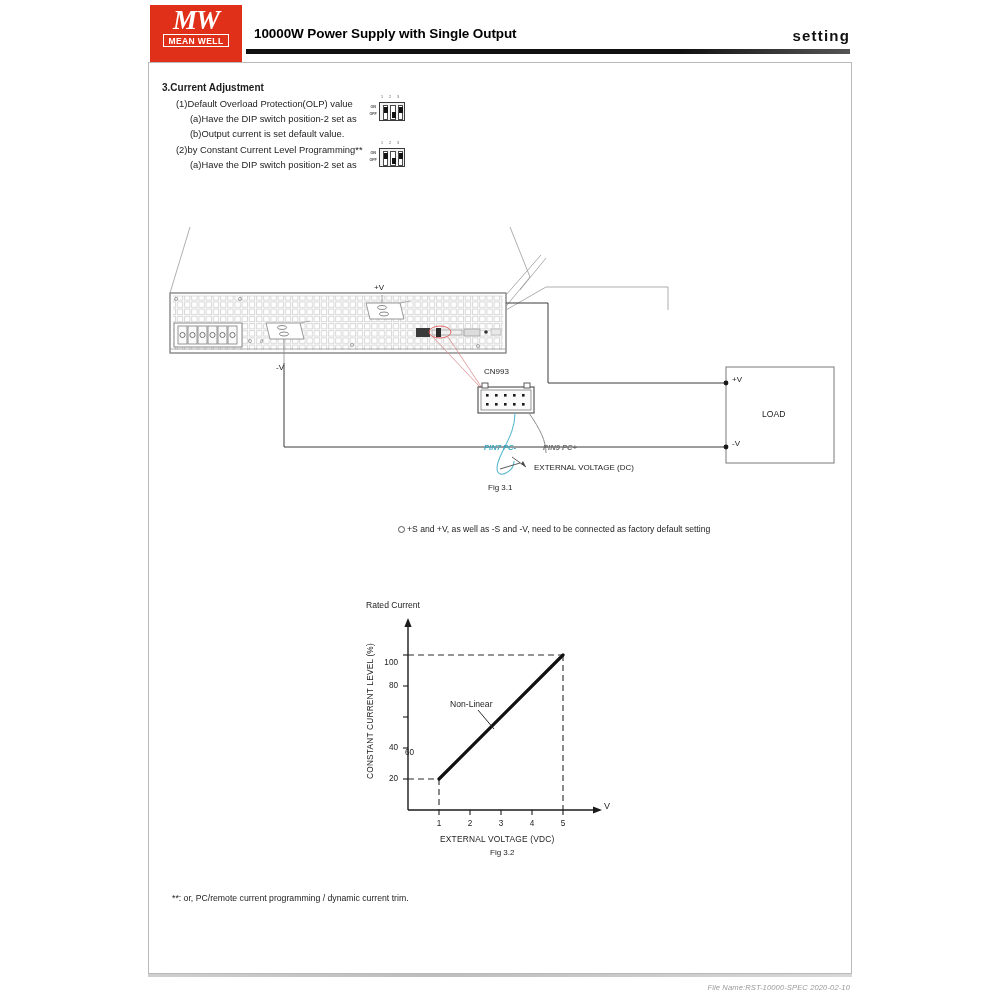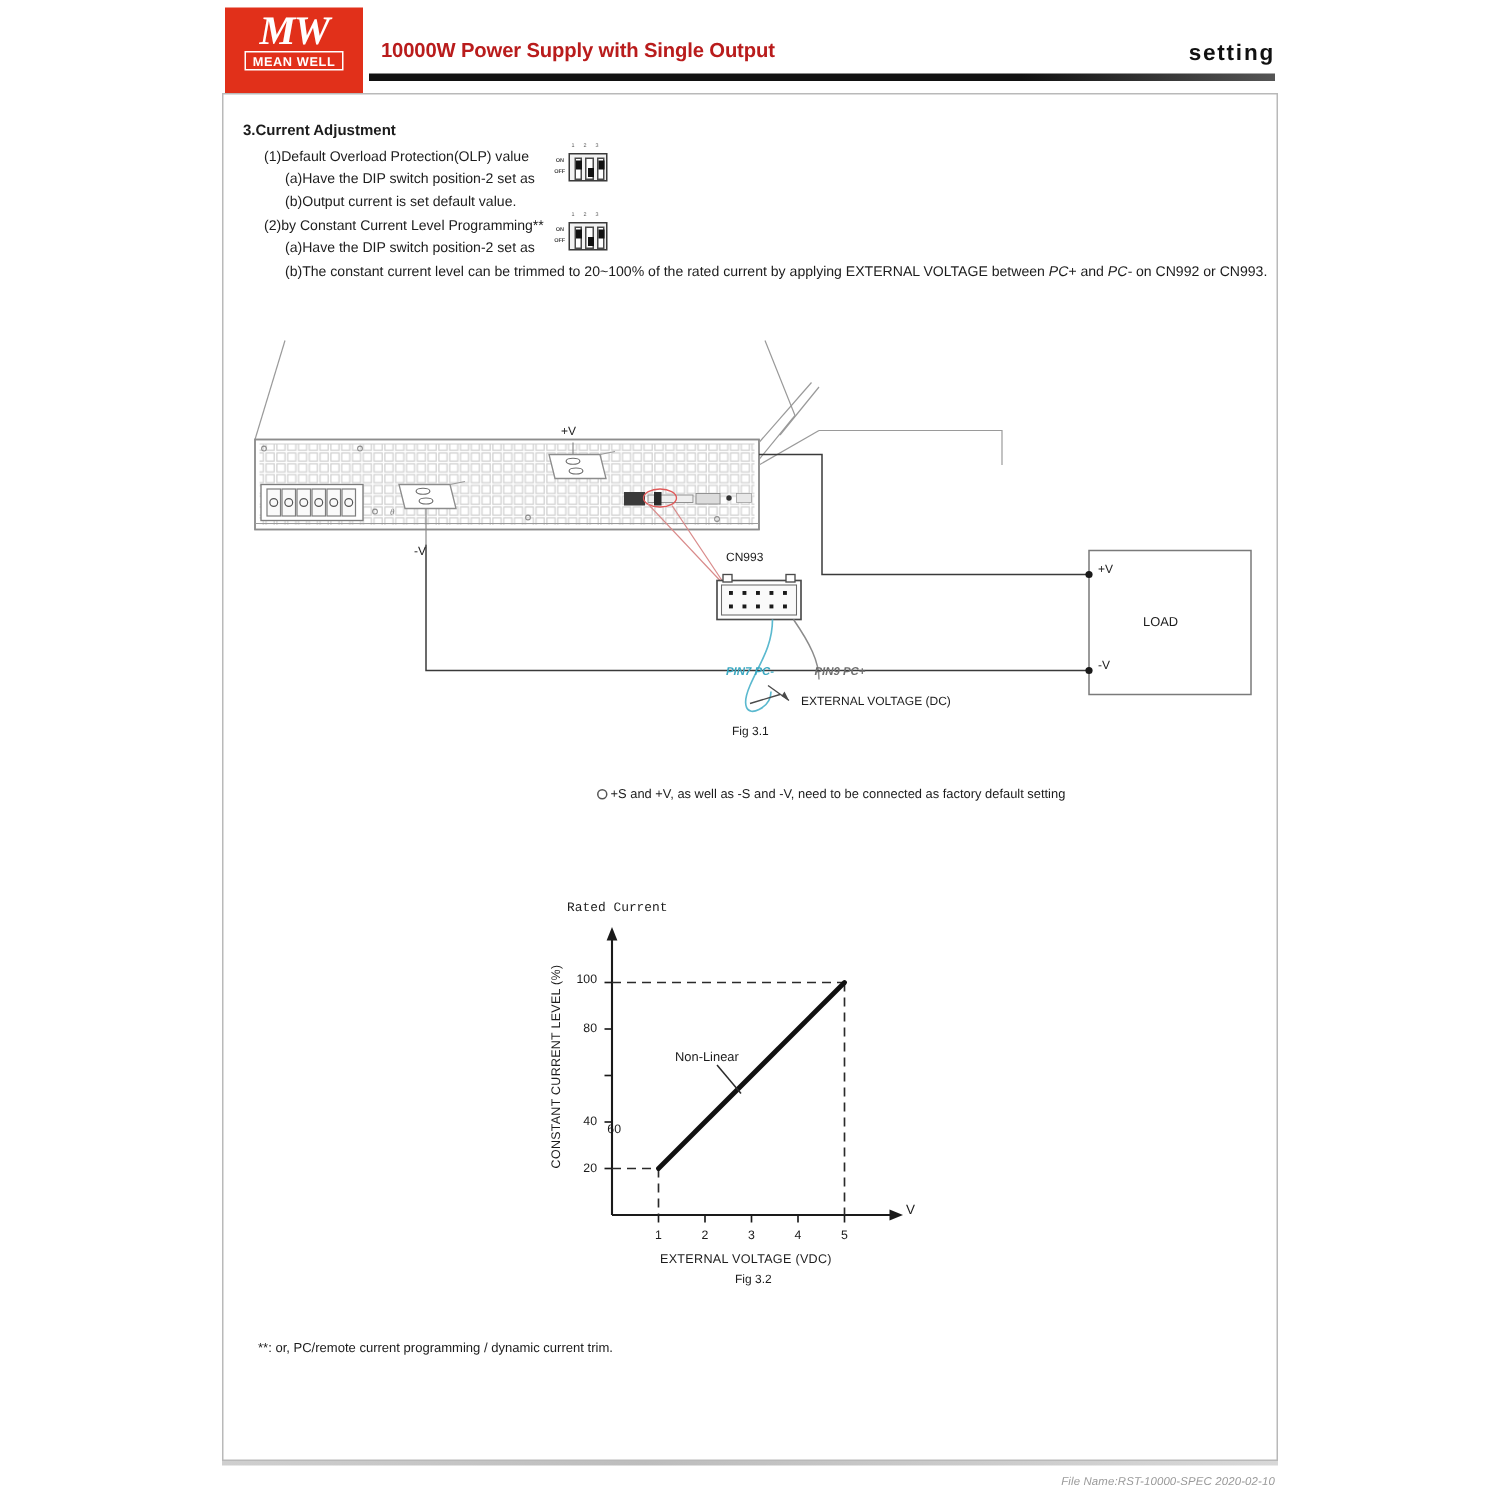--- a/index.html
+++ b/index.html
@@ -24,21 +24,21 @@
     font-family: "Liberation Serif", serif; font-weight: bold; font-style: italic;
     font-size: 27px; color: #ffffff; line-height: 26px; letter-spacing: -1px;
   }
   #logo-name {
     margin-top: 1px; border: 1.4px solid #ffffff; color: #ffffff;
     font-size: 8.5px; font-weight: bold; letter-spacing: .4px;
     padding: 0.5px 4px 0.5px 4px; line-height: 10px;
   }
   #header-title {
     position: absolute; left: 104px; top: 21px;
-    font-size: 13.5px; font-weight: bold; color: #b91c1c; letter-spacing: -.1px;
+    font-size: 13.5px; font-weight: bold; color: #000000; letter-spacing: -.1px;
   }
   #header-model {
     position: absolute; right: 68px; top: 11px;
     font-size: 27px; font-weight: bold; letter-spacing: .5px; color: #111;
   }
   #header-series {
     position: absolute; right: 0px; top: 22px;
     font-size: 15px; font-weight: bold; letter-spacing: 1.2px; color: #111;
   }
   #header-rule {
@@ -112,21 +112,21 @@
   }
   #note-bullet {
     display: inline-block; width: 7px; height: 7px; border: 1.1px solid #555;
     border-radius: 50%; margin-right: 2px; vertical-align: -1px;
   }
 
   
   #chart { position: absolute; left: 350px; top: 598px; width: 290px; height: 262px; }
   #chart svg { position: absolute; left: 0; top: 0; }
   .ctxt { position: absolute; font-size: 8.4px; color: #1c1c1c; white-space: nowrap; }
-  #c-rated { left: 28px; top: 2px; font-size: 8.6px; font-family: Liberation Mono, monospace; }
+  #c-rated { left: 16px; top: 2px; font-size: 8.6px; }
   #c-ylabel {
     left: -55px; top: 108px; width: 150px; text-align: center;
     transform: rotate(-90deg); font-size: 8.3px; letter-spacing: .2px;
   }
   #c-xlabel { left: 90px; top: 236px; font-size: 8.4px; letter-spacing: .2px; }
   #c-fig { left: 140px; top: 250px; font-size: 8px; }
   #c-nonlinear { left: 100px; top: 101px; font-size: 8.6px; }
   #c-v { left: 254px; top: 203px; font-size: 9px; }
   .ytick { position: absolute; font-size: 8.2px; text-align: right; width: 24px; }
   .xtick { position: absolute; font-size: 8.2px; text-align: center; width: 14px; }
@@ -150,21 +150,20 @@
   </div>
 
   <div id="frame"></div>
 
   <div class="tline" id="t-head">3.Current Adjustment</div>
   <div class="tline" id="t-1">(1)Default Overload Protection(OLP) value</div>
   <div class="tline" id="t-1a">(a)Have the DIP switch position-2 set as</div>
   <div class="tline" id="t-1b">(b)Output current is set default value.</div>
   <div class="tline" id="t-2">(2)by Constant Current Level Programming**</div>
   <div class="tline" id="t-2a">(a)Have the DIP switch position-2 set as</div>
-  <div class="tline" id="t-2b"><span>(b)The constant current level can be trimmed to 20~100% of the rated current by applying EXTERNAL VOLTAGE between </span><span class="ital">PC+</span><span> and </span><span class="ital">PC-</span><span> on CN992 or CN993.</span></div>
 
   <div class="dip" id="dip1">
     <div class="dip-lbl dip-on">ON</div>
     <div class="dip-lbl dip-off">OFF</div>
     <div class="dip-topnum" style="left:10px">1</div>
     <div class="dip-topnum" style="left:18px">2</div>
     <div class="dip-topnum" style="left:26px">3</div>
     <div class="dip-body">
       <div class="dip-sw" style="left:2.6px">
           <div class="dip-knob knob-up"></div>
@@ -381,21 +380,21 @@
     <div class="ctxt" id="c-ylabel">CONSTANT CURRENT LEVEL (%)</div>
     <div class="ctxt" id="c-xlabel">EXTERNAL VOLTAGE (VDC)</div>
     <div class="ctxt" id="c-fig">Fig 3.2</div>
     <div class="ctxt" id="c-nonlinear">Non-Linear</div>
     <div class="ctxt" id="c-v">V</div>
 
     <div class="ctxt ytick" style="left:24px; top:176px;">20</div>
     <div class="ctxt ytick" style="left:24px; top:145px;">40</div>
     <div class="ctxt ytick" style="left:40px; top:114px;margin-top:36px;">60</div>
     <div class="ctxt ytick" style="left:24px; top:83px;">80</div>
-    <div class="ctxt ytick" style="left:24px; top:50px;">100</div>
+    <div class="ctxt ytick" style="left:24px; top:60px;">100</div>
 
     <div class="ctxt xtick" style="left:82px;  top:221px;">1</div>
     <div class="ctxt xtick" style="left:113px; top:221px;">2</div>
     <div class="ctxt xtick" style="left:144px; top:221px;">3</div>
     <div class="ctxt xtick" style="left:175px; top:221px;">4</div>
     <div class="ctxt xtick" style="left:206px; top:221px;">5</div>
   </div>
 
   <div id="footnote">**: or, PC/remote current programming / dynamic current trim.</div>
   <div id="footer-rule"></div>

